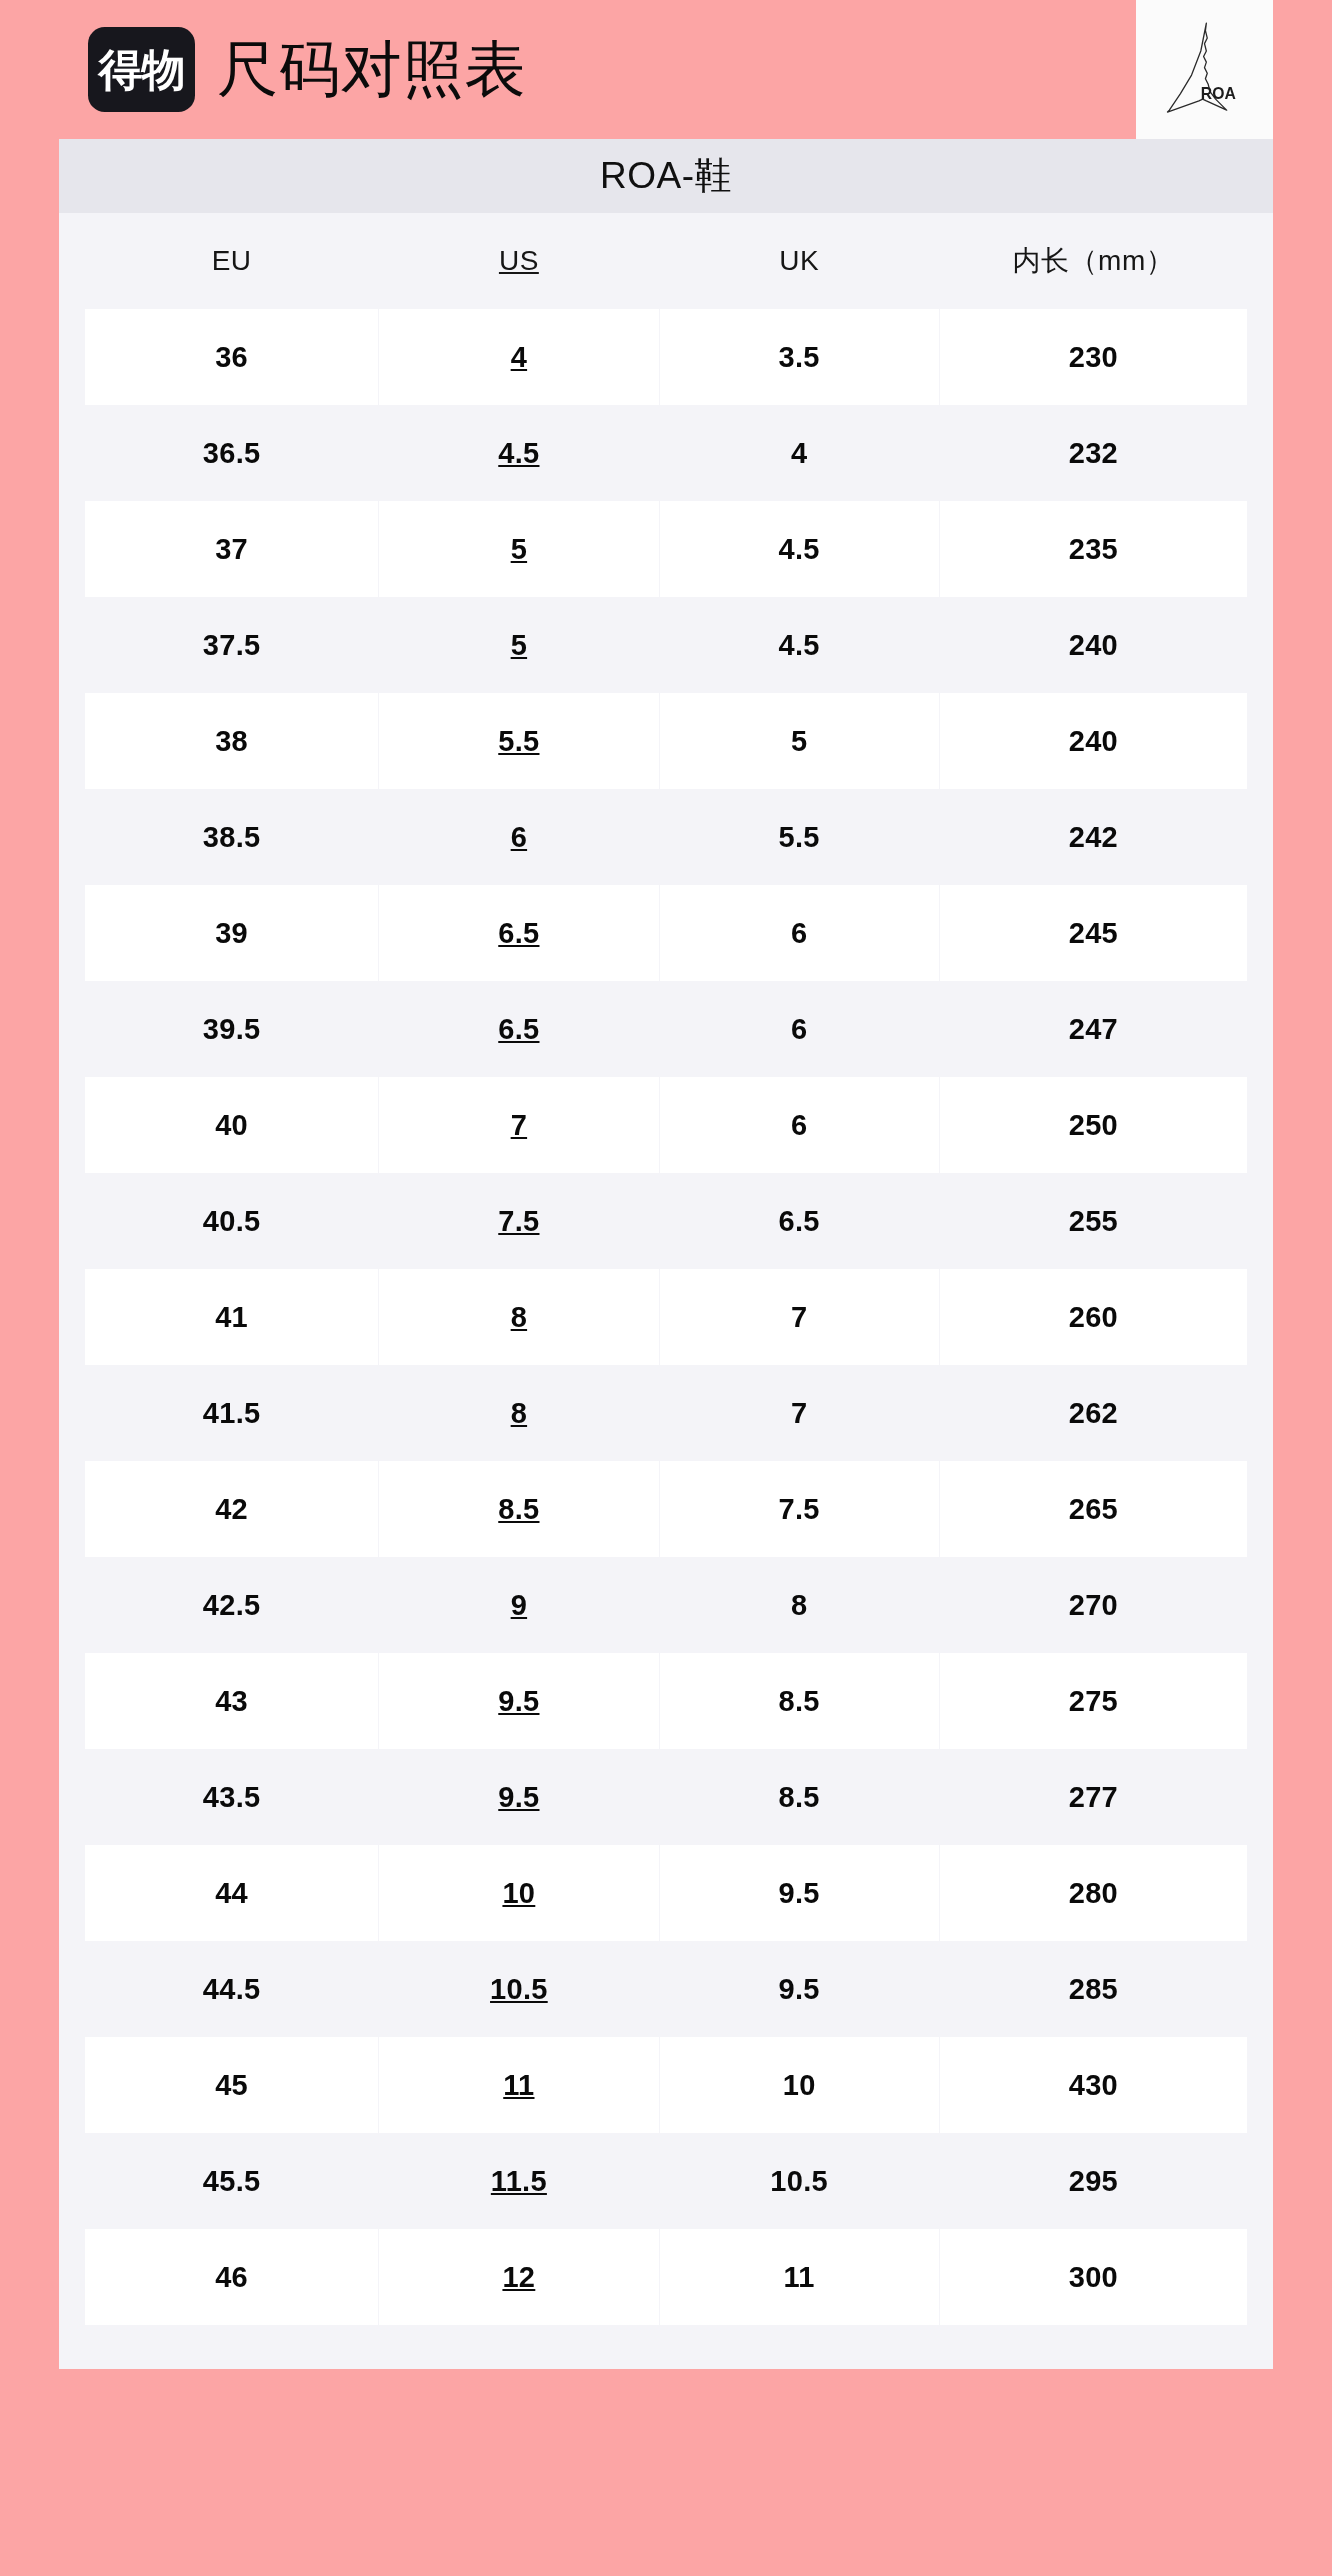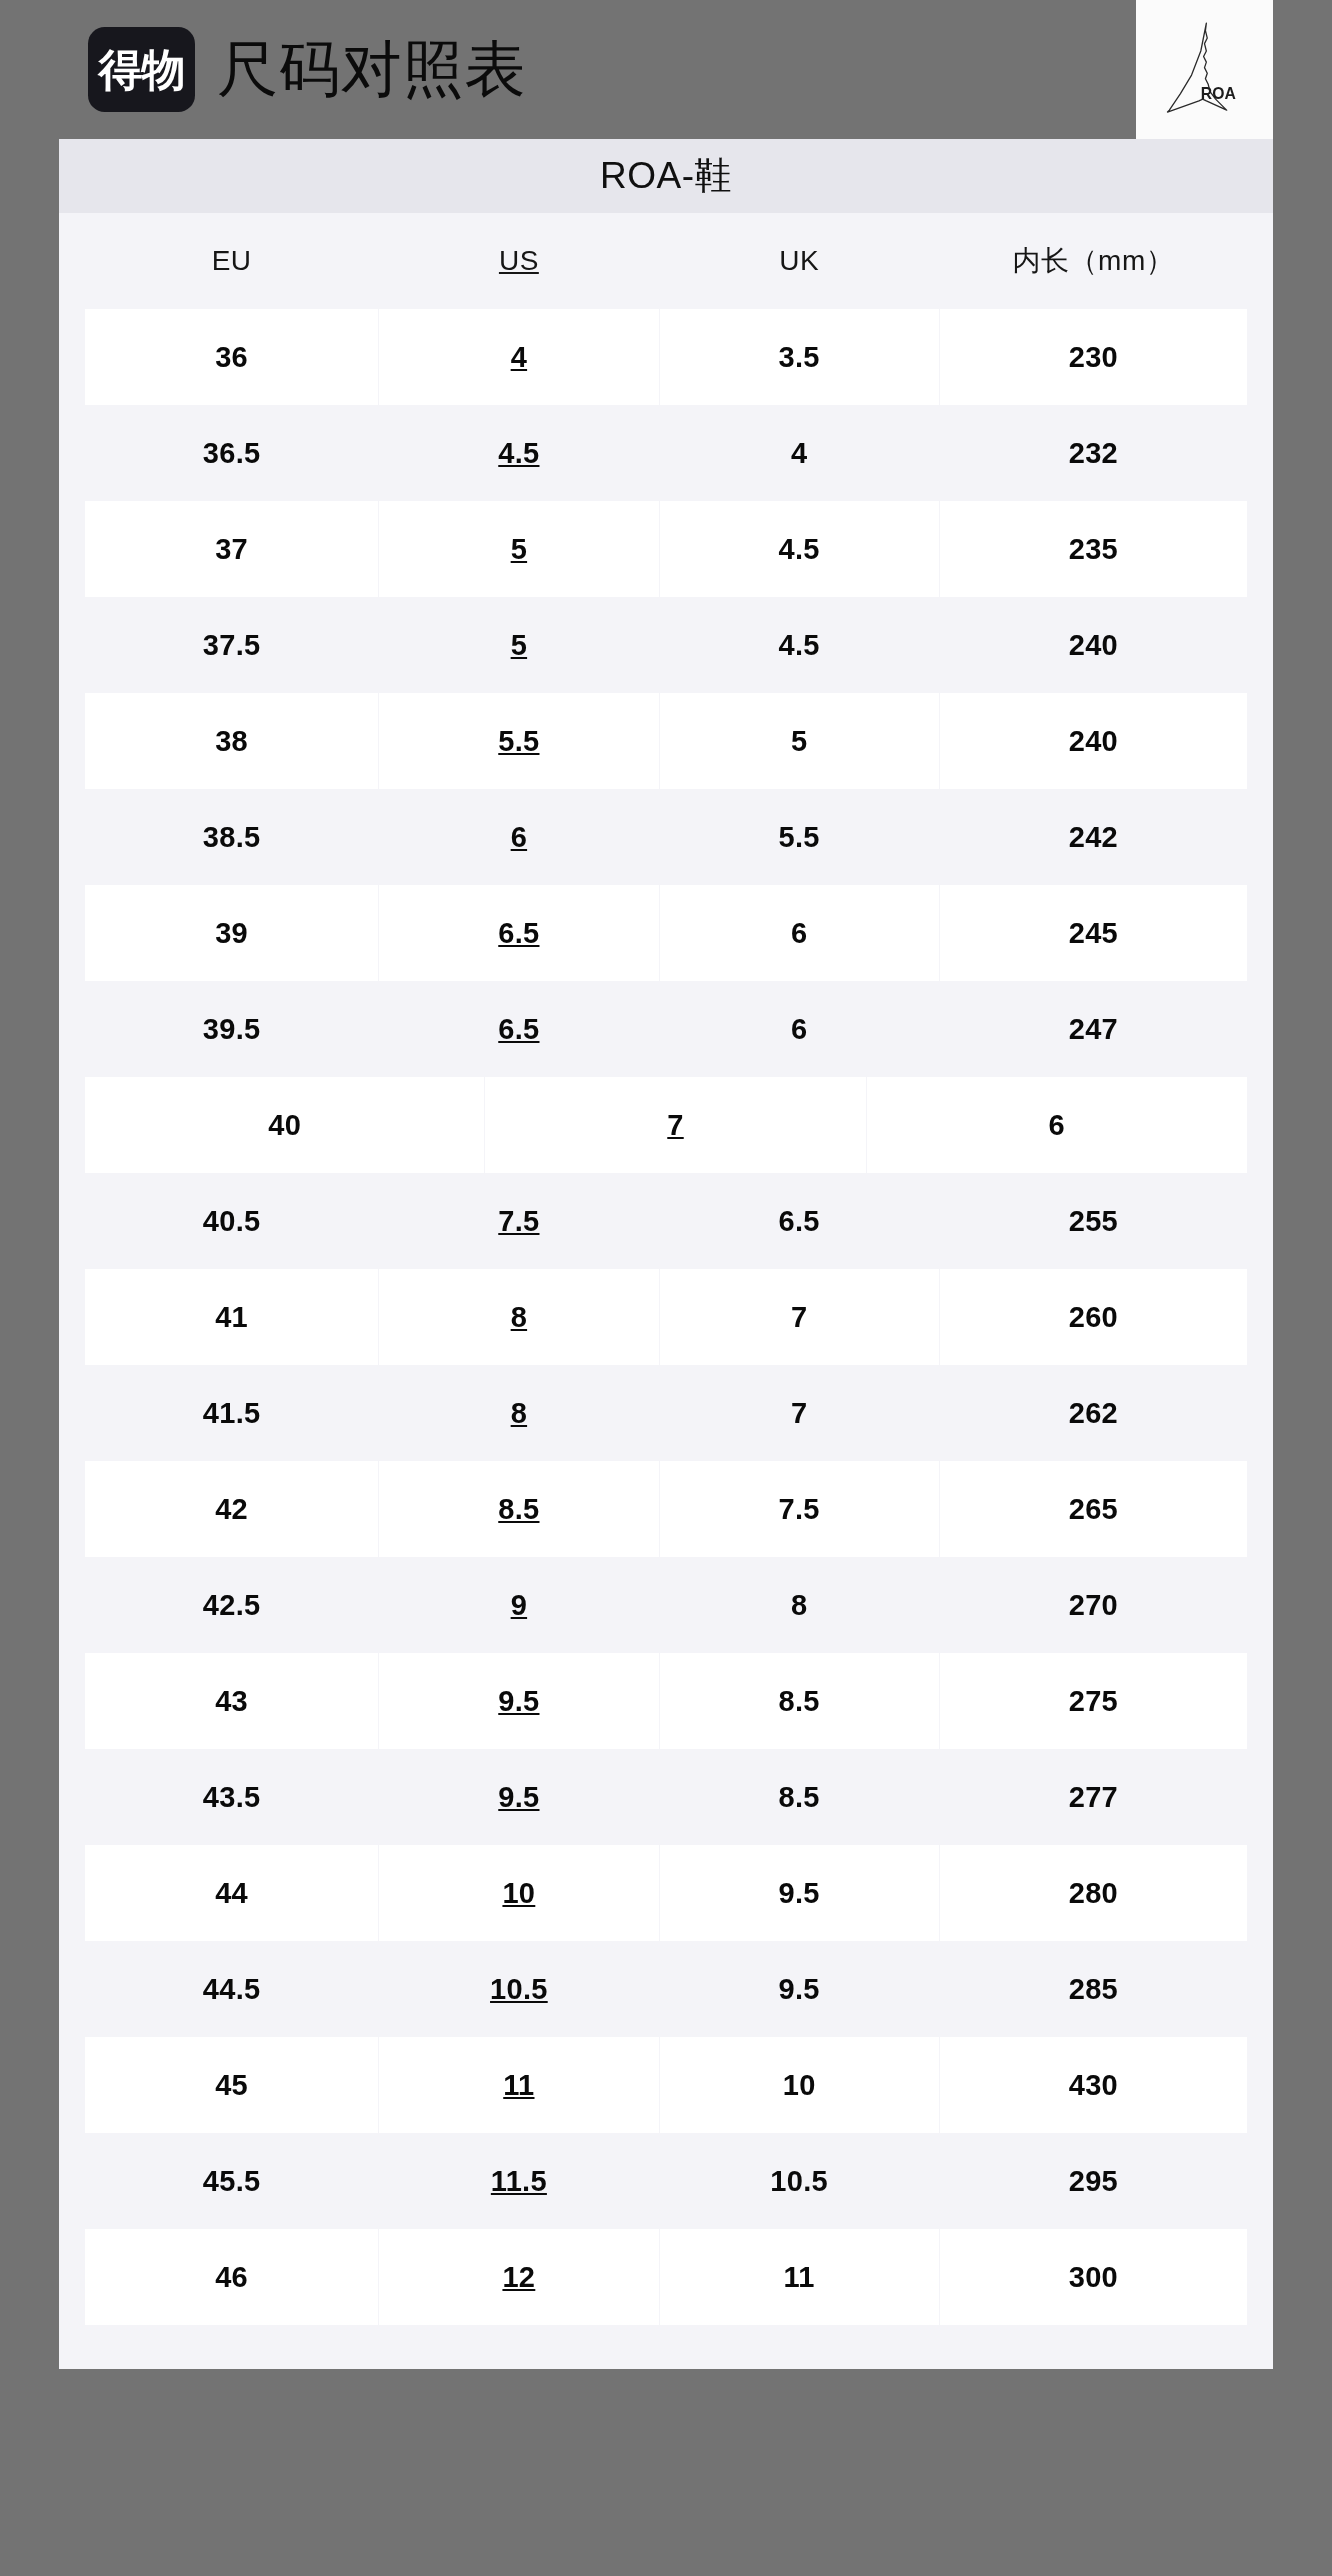--- a/index.html
+++ b/index.html
@@ -6,21 +6,21 @@
 
   html, body {
     width: 1332px;
     background: #ffffff;
     font-family: "Liberation Sans", "DejaVu Sans", sans-serif;
   }
 
   .page {
     width: 1332px;
     min-height: 2576px;
-    background: #737373;
+    background: #fca5a5;
     position: relative;
   }
 
   
   .header {
     display: flex;
     align-items: center;
     height: 139px;
     padding: 0 59px 0 88px;
     position: relative;
@@ -214,20 +214,21 @@
           <div class="row data-row even">
             <div class="cell col-eu">39.5</div>
             <div class="cell col-us">6.5</div>
             <div class="cell col-uk">6</div>
             <div class="cell col-len">247</div>
           </div>
           <div class="row data-row odd">
             <div class="cell col-eu">40</div>
             <div class="cell col-us">7</div>
             <div class="cell col-uk">6</div>
+            <div class="cell col-len">250</div>
           </div>
           <div class="row data-row even">
             <div class="cell col-eu">40.5</div>
             <div class="cell col-us">7.5</div>
             <div class="cell col-uk">6.5</div>
             <div class="cell col-len">255</div>
           </div>
           <div class="row data-row odd">
             <div class="cell col-eu">41</div>
             <div class="cell col-us">8</div>

